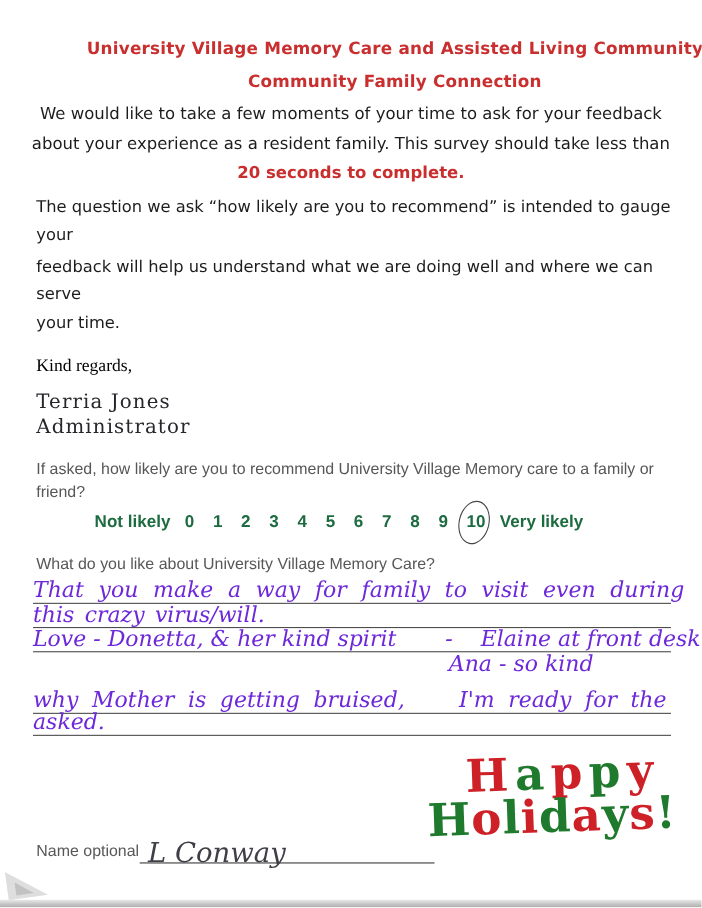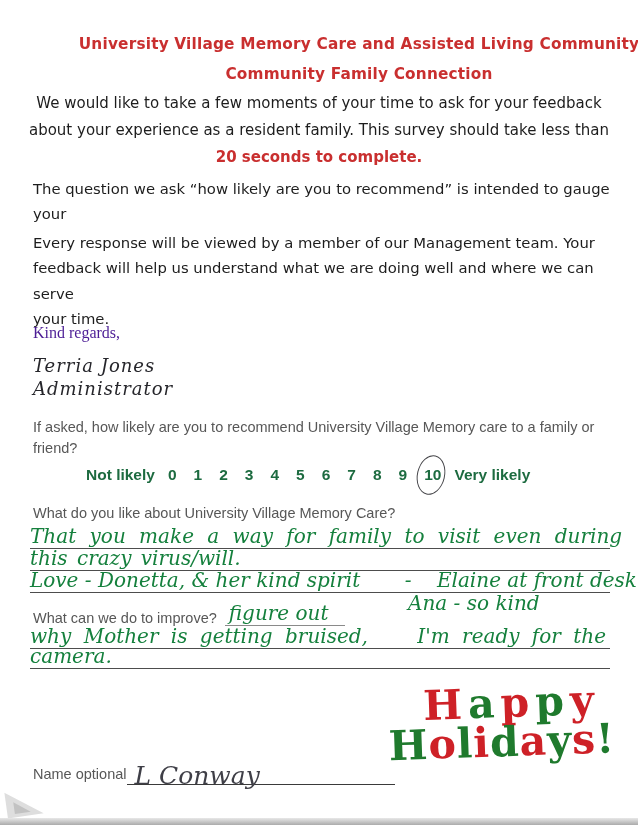--- a/index.html
+++ b/index.html
@@ -25,25 +25,25 @@
   .intro .highlight{color:var(--title-red,#c92f2f);font-weight:bold;}
   .para{
     position:absolute;left:33px;width:592px;
     font-size:14.8px;line-height:1.72;color:#1d1d1d;margin:0;
   }
   .para span{display:block;}
   .para1{top:176px;}
   .para2{top:230px;}
   .closing{
     position:absolute;top:324px;left:33px;margin:0;
-    font-family:"Liberation Serif",serif;font-size:16px;color:#4c1d95;
+    font-family:"Liberation Serif",serif;font-size:16px;color:#000000;
   }
   .signer{
     position:absolute;top:355px;left:33px;
-    font-family:"DejaVu Serif",serif;font-style:italic;
+    font-family:"DejaVu Serif",serif;
     font-size:18px;line-height:1.25;letter-spacing:1px;color:#26262b;
   }
   
   .question{
     font-family:"Liberation Sans",sans-serif;
     font-size:14.5px;line-height:1.45;color:#575757;margin:0;
   }
   .q-recommend{position:absolute;top:417px;left:33px;width:600px;}
   .q-recommend span{display:block;}
   .q-like{position:absolute;top:503px;left:33px;}
@@ -57,21 +57,21 @@
   #scale-values{display:inline-flex;gap:17px;}
   .scale-num{position:relative;display:inline-block;}
   .scale-num.circled::after{
     content:"";position:absolute;left:-7px;top:-11px;
     width:26px;height:38px;border:1.8px solid #46464a;border-radius:50%;
     transform:rotate(13deg);
   }
   
   .hw,.hw-line,.sig,.ana-line{
     font-family:"DejaVu Serif",serif;font-style:italic;
-    color:#15803d;
+    color:#6d28d9;
   }
   .hw-line{
     position:absolute;left:30px;width:580px;
     font-size:20px;white-space:pre;overflow:visible;
     display:flex;align-items:flex-end;
   }
   .ruled{border-bottom:1.4px solid #4d4d4d;}
   .like1{top:520px;height:28px;word-spacing:7px;}
   .like2{top:548px;height:22px;word-spacing:3px;}
   .like3{top:570px;height:22px;}
@@ -135,21 +135,20 @@
     <span>We would like to take a few moments of your time to ask for your feedback</span>
     <span>about your experience as a resident family. This survey should take less than</span>
     <span class="highlight">20 seconds to complete.</span>
   </p>
 
   <p class="para para1">
     <span>The question we ask “how likely are you to recommend” is intended to gauge your</span>
   </p>
 
   <p class="para para2">
-    <span>Every response will be viewed by a member of our Management team. Your</span>
     <span>feedback will help us understand what we are doing well and where we can serve</span>
     <span>your time.</span>
   </p>
 
   <p class="closing">Kind regards,</p>
 
   <div class="signer">
     <div>Terria Jones</div>
     <div>Administrator</div>
   </div>
@@ -177,27 +176,23 @@
     <span class="scale-label">Very likely</span>
   </div>
 
   <p class="question q-like">What do you like about University Village Memory Care?</p>
 
   <div class="hw-line ruled like1">That you make a way for family to visit even during</div>
   <div class="hw-line ruled like2">this crazy virus/will.</div>
   <div class="hw-line ruled like3">Love - Donetta, &amp; her kind spirit       -    Elaine at front desk</div>
   <div class="ana-line">Ana - so kind</div>
 
-  <div class="improve-row">
-    <span class="question">What can we do to improve?</span>
-    <span class="hw inline-ans">figure out</span>
-  </div>
 
   <div class="hw-line ruled imp1">why Mother is getting bruised,    I'm ready for the</div>
-  <div class="hw-line ruled imp2">camera.</div>
+  <div class="hw-line ruled imp2">asked.</div>
 
   <div class="holiday" id="holiday-art">
       <div class="holiday-line holiday-line-0"><span style="color: rgb(206, 33, 39);">H</span><span style="color: rgb(31, 122, 45);">a</span><span style="color: rgb(206, 33, 39);">p</span><span style="color: rgb(31, 122, 45);">p</span><span style="color: rgb(206, 33, 39);">y</span></div>
       <div class="holiday-line holiday-line-1"><span style="color: rgb(31, 122, 45);">H</span><span style="color: rgb(206, 33, 39);">o</span><span style="color: rgb(31, 122, 45);">l</span><span style="color: rgb(206, 33, 39);">i</span><span style="color: rgb(31, 122, 45);">d</span><span style="color: rgb(206, 33, 39);">a</span><span style="color: rgb(31, 122, 45);">y</span><span style="color: rgb(206, 33, 39);">s</span><span style="color: rgb(31, 122, 45);">!</span></div>
     </div>
 
   <div class="name-row">
     <span class="question">Name optional</span>
     <span class="sig-line">
       <span class="sig">L Conway</span>

